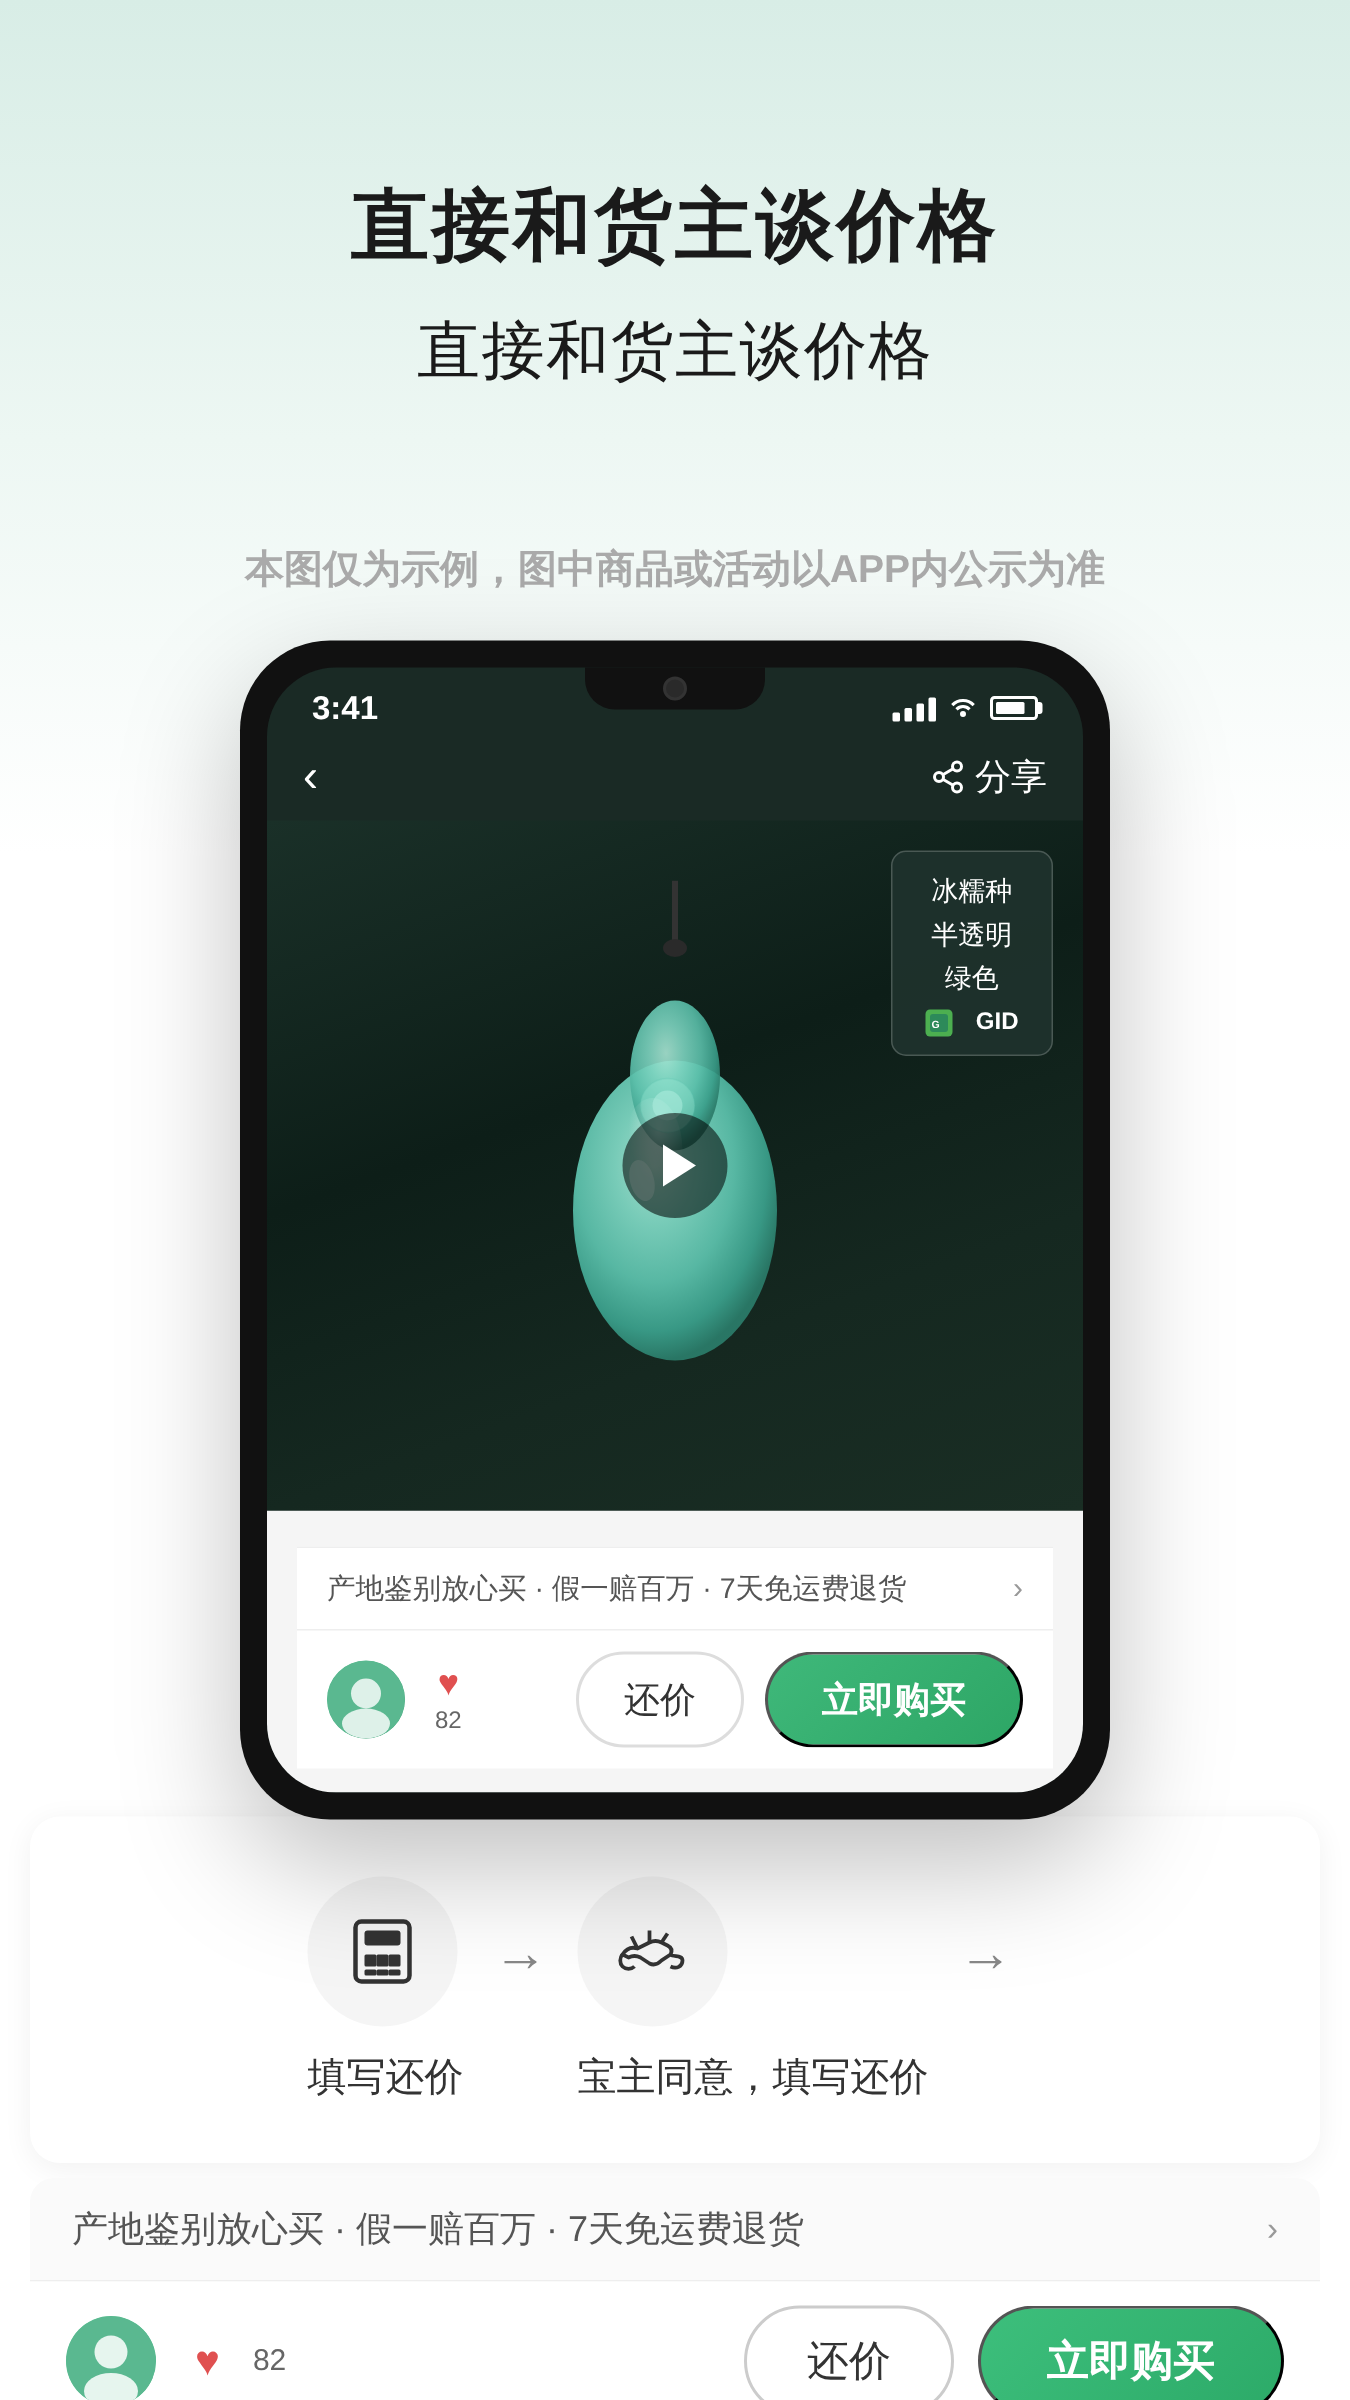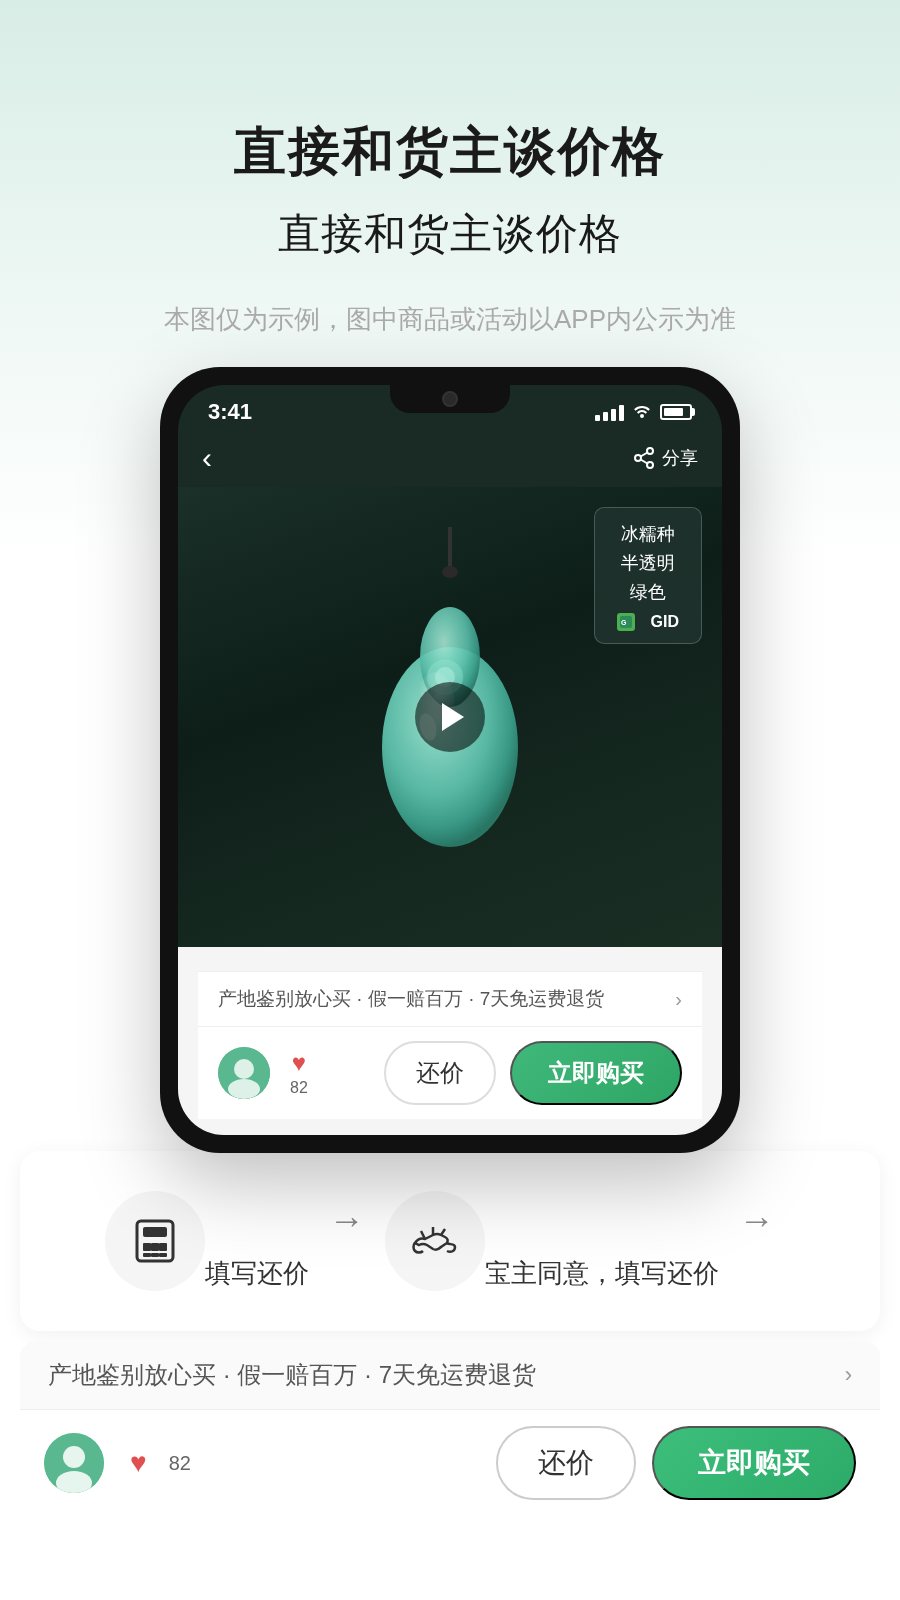--- a/index.html
+++ b/index.html
@@ -47,21 +47,23 @@
       text-align: center;
       margin-top: 24px;
       letter-spacing: 1px;
     }
 
     
     .disclaimer {
       font-size: 26px;
       color: #aaaaaa;
       text-align: center;
+      margin-top: 60px;
       margin-bottom: 30px;
+      font-weight: bold;
     }
 
     
     .phone-wrapper {
       width: 580px;
       margin: 0 auto;
       position: relative;
     }
 
     .phone-frame {
@@ -188,21 +190,21 @@
       color: white;
       font-size: 30px;
       font-weight: 300;
     }
 
     .share-btn {
       display: flex;
       align-items: center;
       gap: 6px;
       color: white;
-      font-size: 18px;
+      font-size: 24px;
     }
 
     .share-icon-svg {
       width: 24px;
       height: 24px;
     }
 
     
     .product-image-area {
       width: 100%;
@@ -385,22 +387,23 @@
 
     .process-steps-row {
       display: flex;
       align-items: center;
       justify-content: center;
       gap: 0;
     }
 
     .process-step {
       display: flex;
-      flex-direction: row;
-      align-items: flex-end;
+      flex-direction: column;
+      align-items: flex-start;
+      gap: 16px;
     }
 
     .process-icon-circle {
       width: 100px;
       height: 100px;
       background: #f5f5f5;
       border-radius: 50%;
       display: flex;
       align-items: center;
       justify-content: center;

